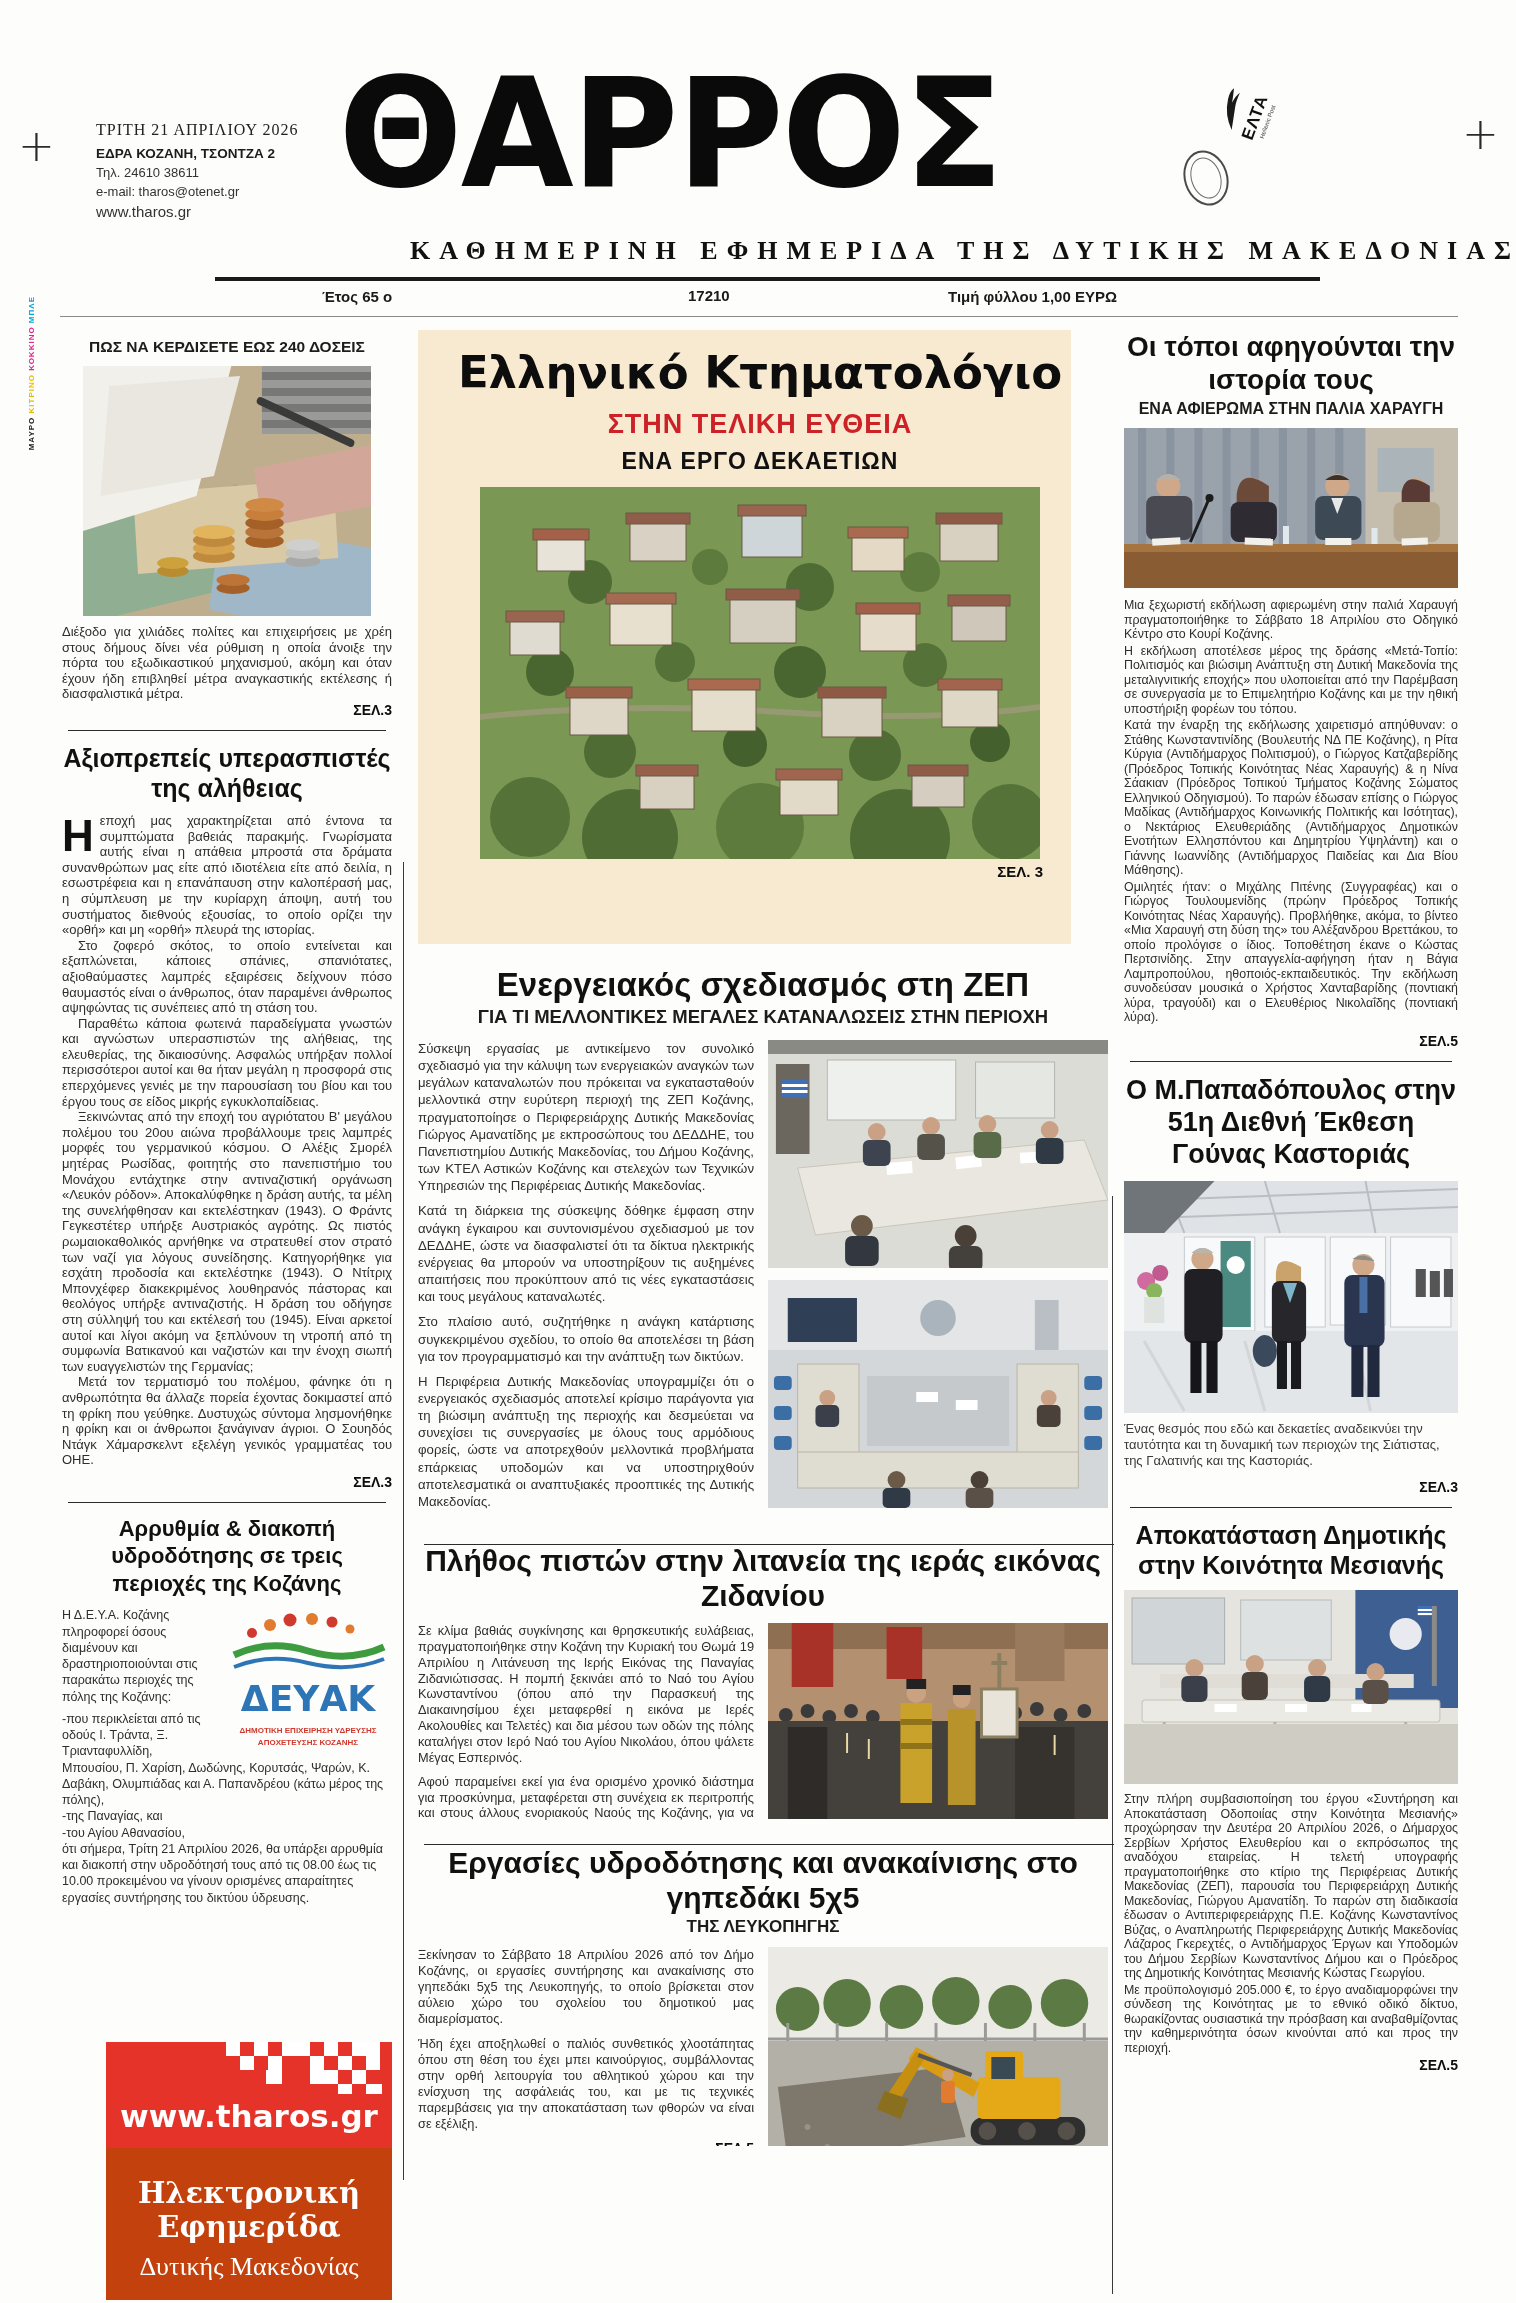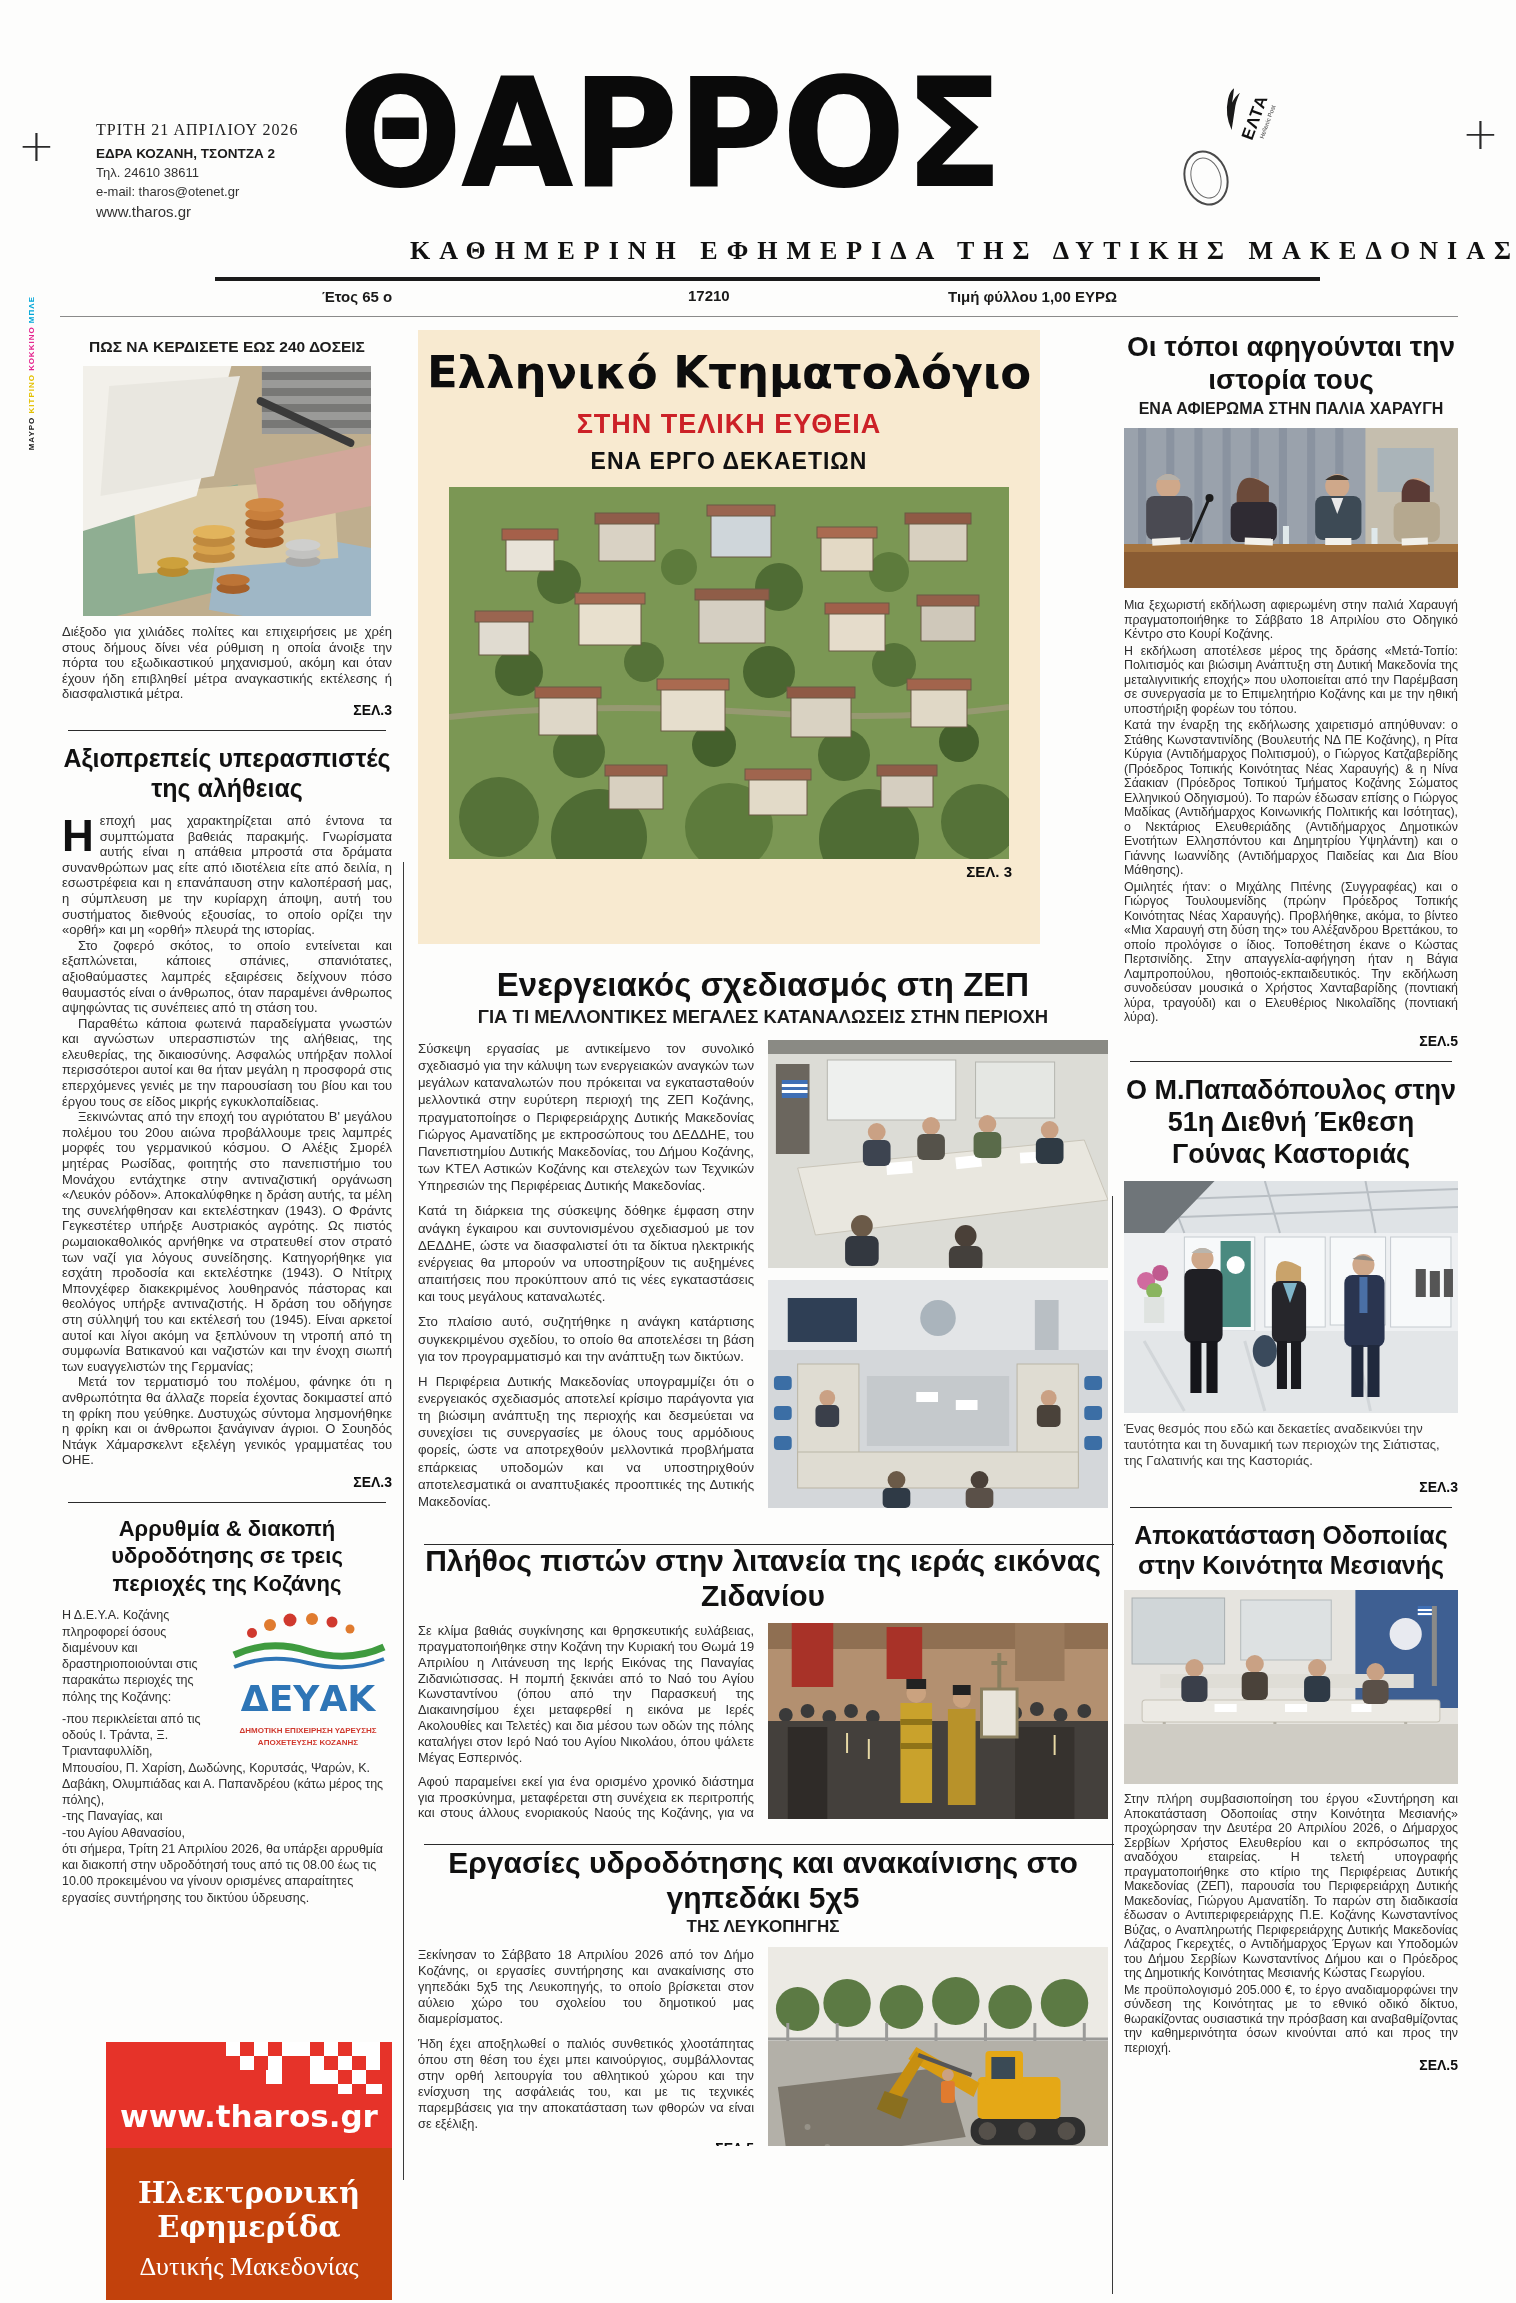--- a/index.html
+++ b/index.html
@@ -52,21 +52,21 @@
   .deyak{float:right;width:168px;height:148px;text-align:center;margin:0 0 4px 8px;}
   .water-list{margin-top:6px;}
   .water-list div{margin:0;}
   
   .promo-red{left:106px;top:2042px;width:286px;height:106px;background:#e63329;overflow:hidden;}
   .promo-url{position:absolute;left:0;right:0;bottom:14px;text-align:center;color:#fff;font-weight:bold;font-size:31px;font-family:"DejaVu Sans",sans-serif;}
   .promo-black{left:106px;top:2148px;width:286px;height:152px;background:#c2410c;color:#fff;text-align:center;font-family:"DejaVu Serif",serif;}
   .promo-l1{font-size:29px;font-weight:bold;margin-top:28px;}
   .promo-l2{font-size:26px;margin-top:8px;font-family:"Liberation Serif",serif;}
   
-  .beige{left:418px;top:330px;width:622px;height:614px;background:#f8ead0;text-align:center;overflow:hidden;}
+  .beige{left:418px;top:330px;width:622px;height:614px;background:#f8ead0;text-align:center;overflow:hidden;padding-left:31px;}
   .kt-title{font-size:45px;font-weight:900;font-family:"DejaVu Sans",sans-serif;color:#0d0d0d;margin-top:16px;}
   .kt-sub1{font-size:27px;font-weight:bold;color:#cc2127;margin-top:10px;letter-spacing:1px;}
   .kt-sub2{font-size:23px;font-weight:bold;color:#111;margin-top:8px;letter-spacing:1px;}
   .village-photo{width:560px;height:372px;margin:12px auto 4px auto;}
   .beige .pageref{padding-right:28px;font-size:15px;}
   .zep{left:418px;top:966px;width:690px;height:556px;overflow:hidden;}
   .zep-h{font-size:33px;}
   .zep-k{font-size:18.5px;margin-top:2px;}
   .zep-row{display:flex;gap:14px;margin-top:12px;}
   .zep-text{width:336px;font-size:13.2px;line-height:1.3;}
@@ -676,21 +676,21 @@
           </g>
       </svg>
     </div>
     <div class="fur-caption">Ένας θεσμός που εδώ και δεκαετίες αναδεικνύει την ταυτότητα και τη δυναμική των περιοχών της Σιάτιστας, της Γαλατινής και της Καστοριάς.</div>
     <div class="pageref" style="margin-top:10px;">ΣΕΛ.3</div>
   </div>
 
   <hr class="rule">
 
   <div>
-    <div class="h-center mes-h">Αποκατάσταση Οδοποιίας στην Κοινότητα Μεσιανής</div>
+    <div class="h-center mes-h">Αποκατάσταση Δημοτικής στην Κοινότητα Μεσιανής</div>
     <div class="photo mes-photo">
       <svg viewBox="0 0 332 194" preserveAspectRatio="none">
         <rect width="332" height="194" fill="#e6e4df"></rect>
         <rect x="230" y="0" width="102" height="118" fill="#3e5f92"></rect>
           <circle cx="280" cy="44" r="16" fill="#e8eaf0"></circle>
         <rect x="8" y="8" width="92" height="66" fill="#d0d6d8" stroke="#aab0b2"></rect>
         <rect x="116" y="10" width="90" height="60" fill="#dde1e2" stroke="#b5bbbd"></rect>
         <g>
             <rect x="306" y="16" width="5" height="80" fill="#8a8a88"></rect>
             <rect x="292" y="16" width="14" height="10" fill="#3f6fb5"></rect>

